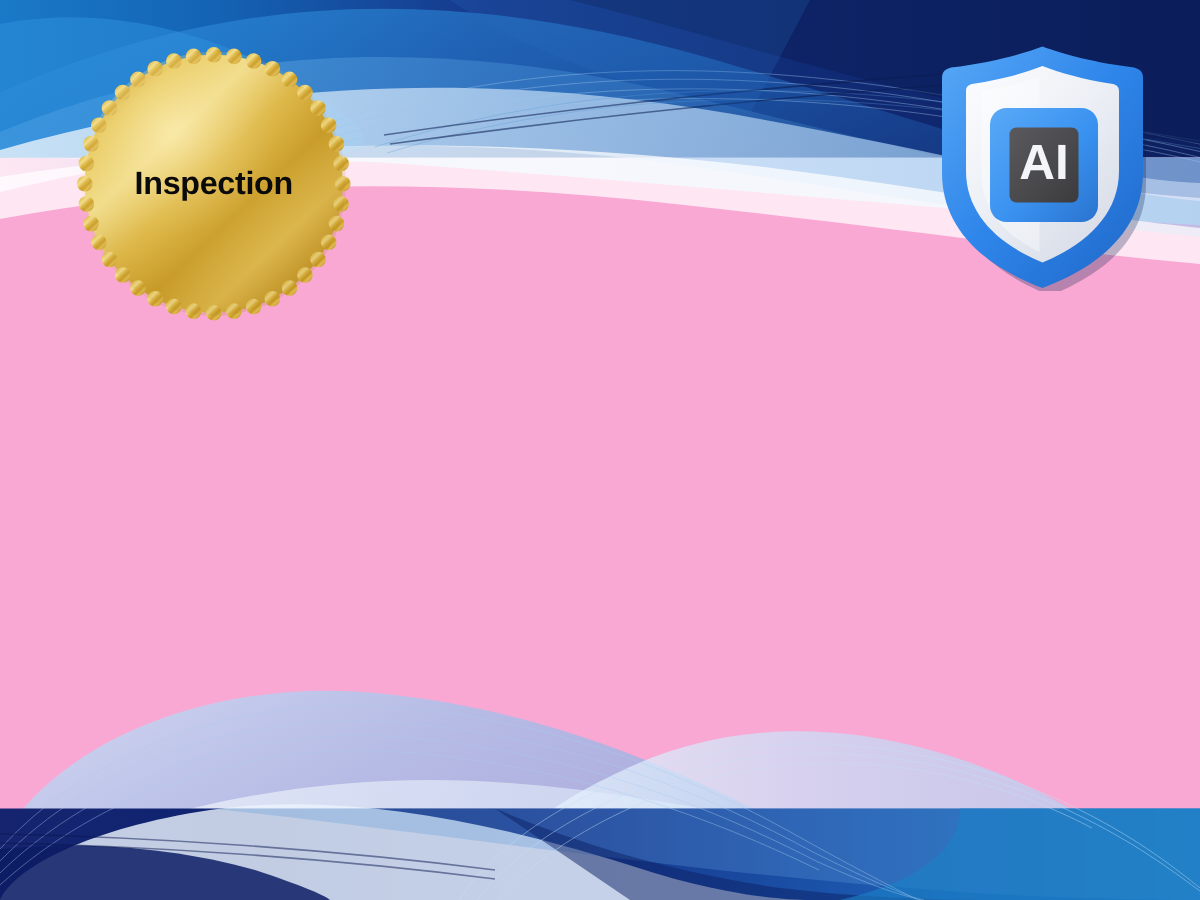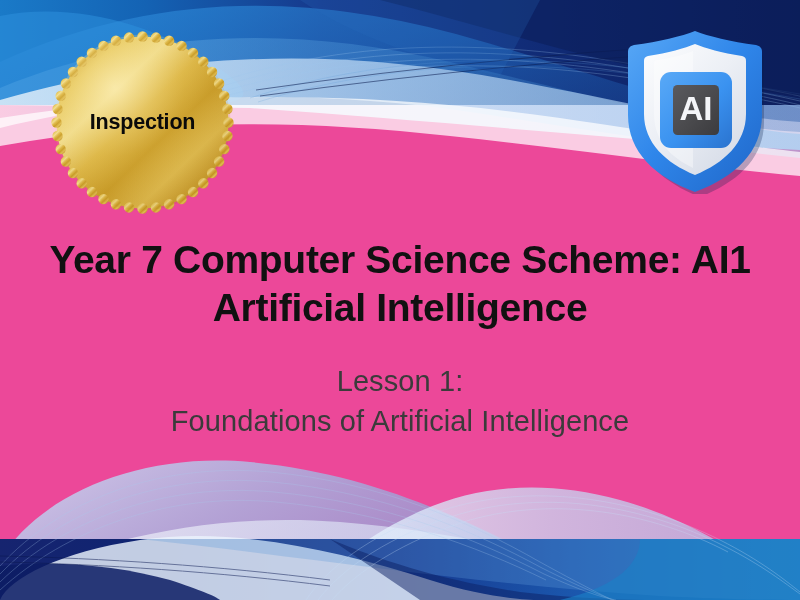--- a/index.html
+++ b/index.html
@@ -3,21 +3,21 @@
 <meta charset="utf-8">
 <title>Slide</title>
 <style>
   * { margin:0; padding:0; box-sizing:border-box; }
   html,body { width:800px; height:600px; overflow:hidden; background:#ffffff; }
   body { font-family:"Liberation Sans", sans-serif; }
 
   .slide {
     position:relative;
     width:800px; height:600px;
-    background:#ec4899;
+    background:#f9a8d4;
     overflow:hidden;
   }
 
   
   .deco { position:absolute; left:0; top:0; width:800px; height:600px; pointer-events:none; }
   .deco-top    { z-index:1; }
   .deco-bottom { z-index:1; }
 
   
   .badge {
@@ -368,21 +368,14 @@
       </g>
 
       <rect x="40" y="42" width="72" height="76" rx="11" fill="url(#chipFrame)"></rect>
 
       <rect x="53" y="55" width="46" height="50" rx="4.5" fill="url(#chipCore)"></rect>
 
       <text x="76" y="89.5" text-anchor="middle" font-family="'Liberation Sans', sans-serif" font-size="33" font-weight="bold" fill="#f4f5f8">AI</text>
     </svg>
   </div>
 
-  <div class="content">
-    <div class="title">Year 7 Computer Science Scheme: AI1 Artificial Intelligence</div>
-    <div class="subtitle">
-      <span class="sub-line">Lesson 1:</span>
-      <span class="sub-line">Foundations of Artificial Intelligence</span>
-    </div>
-  </div>
 
 </div>
 
 </body></html>

